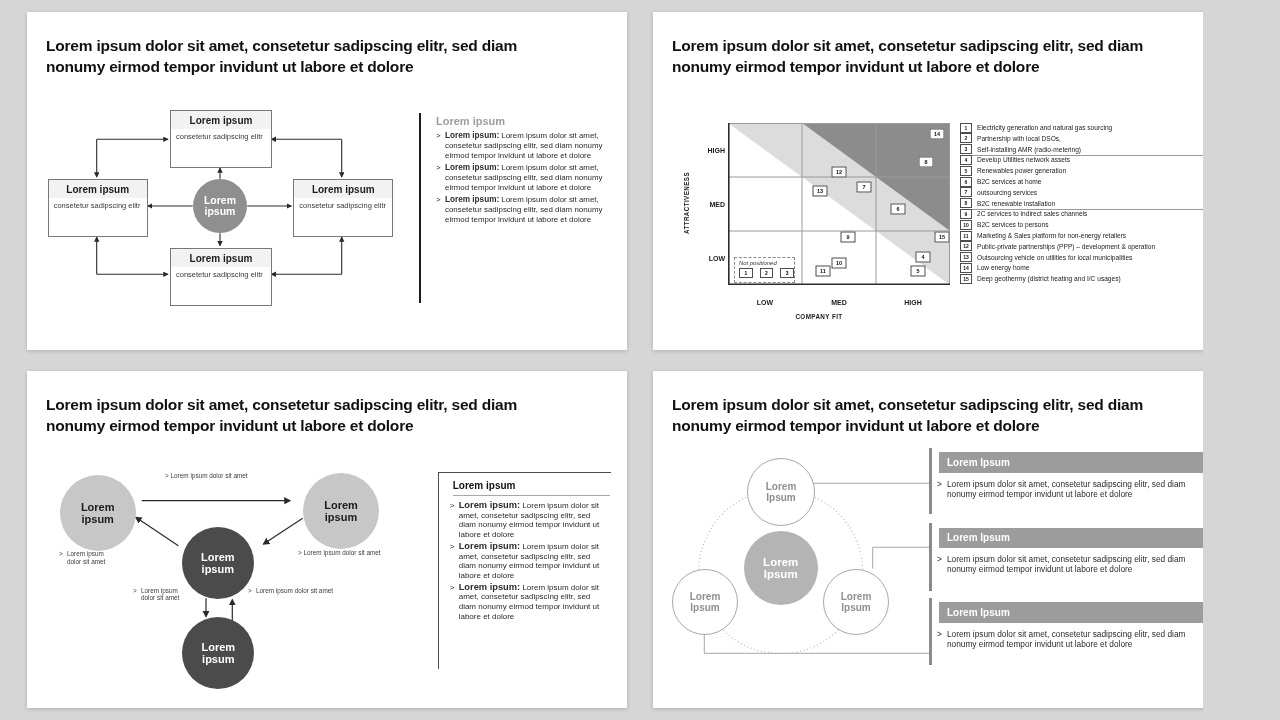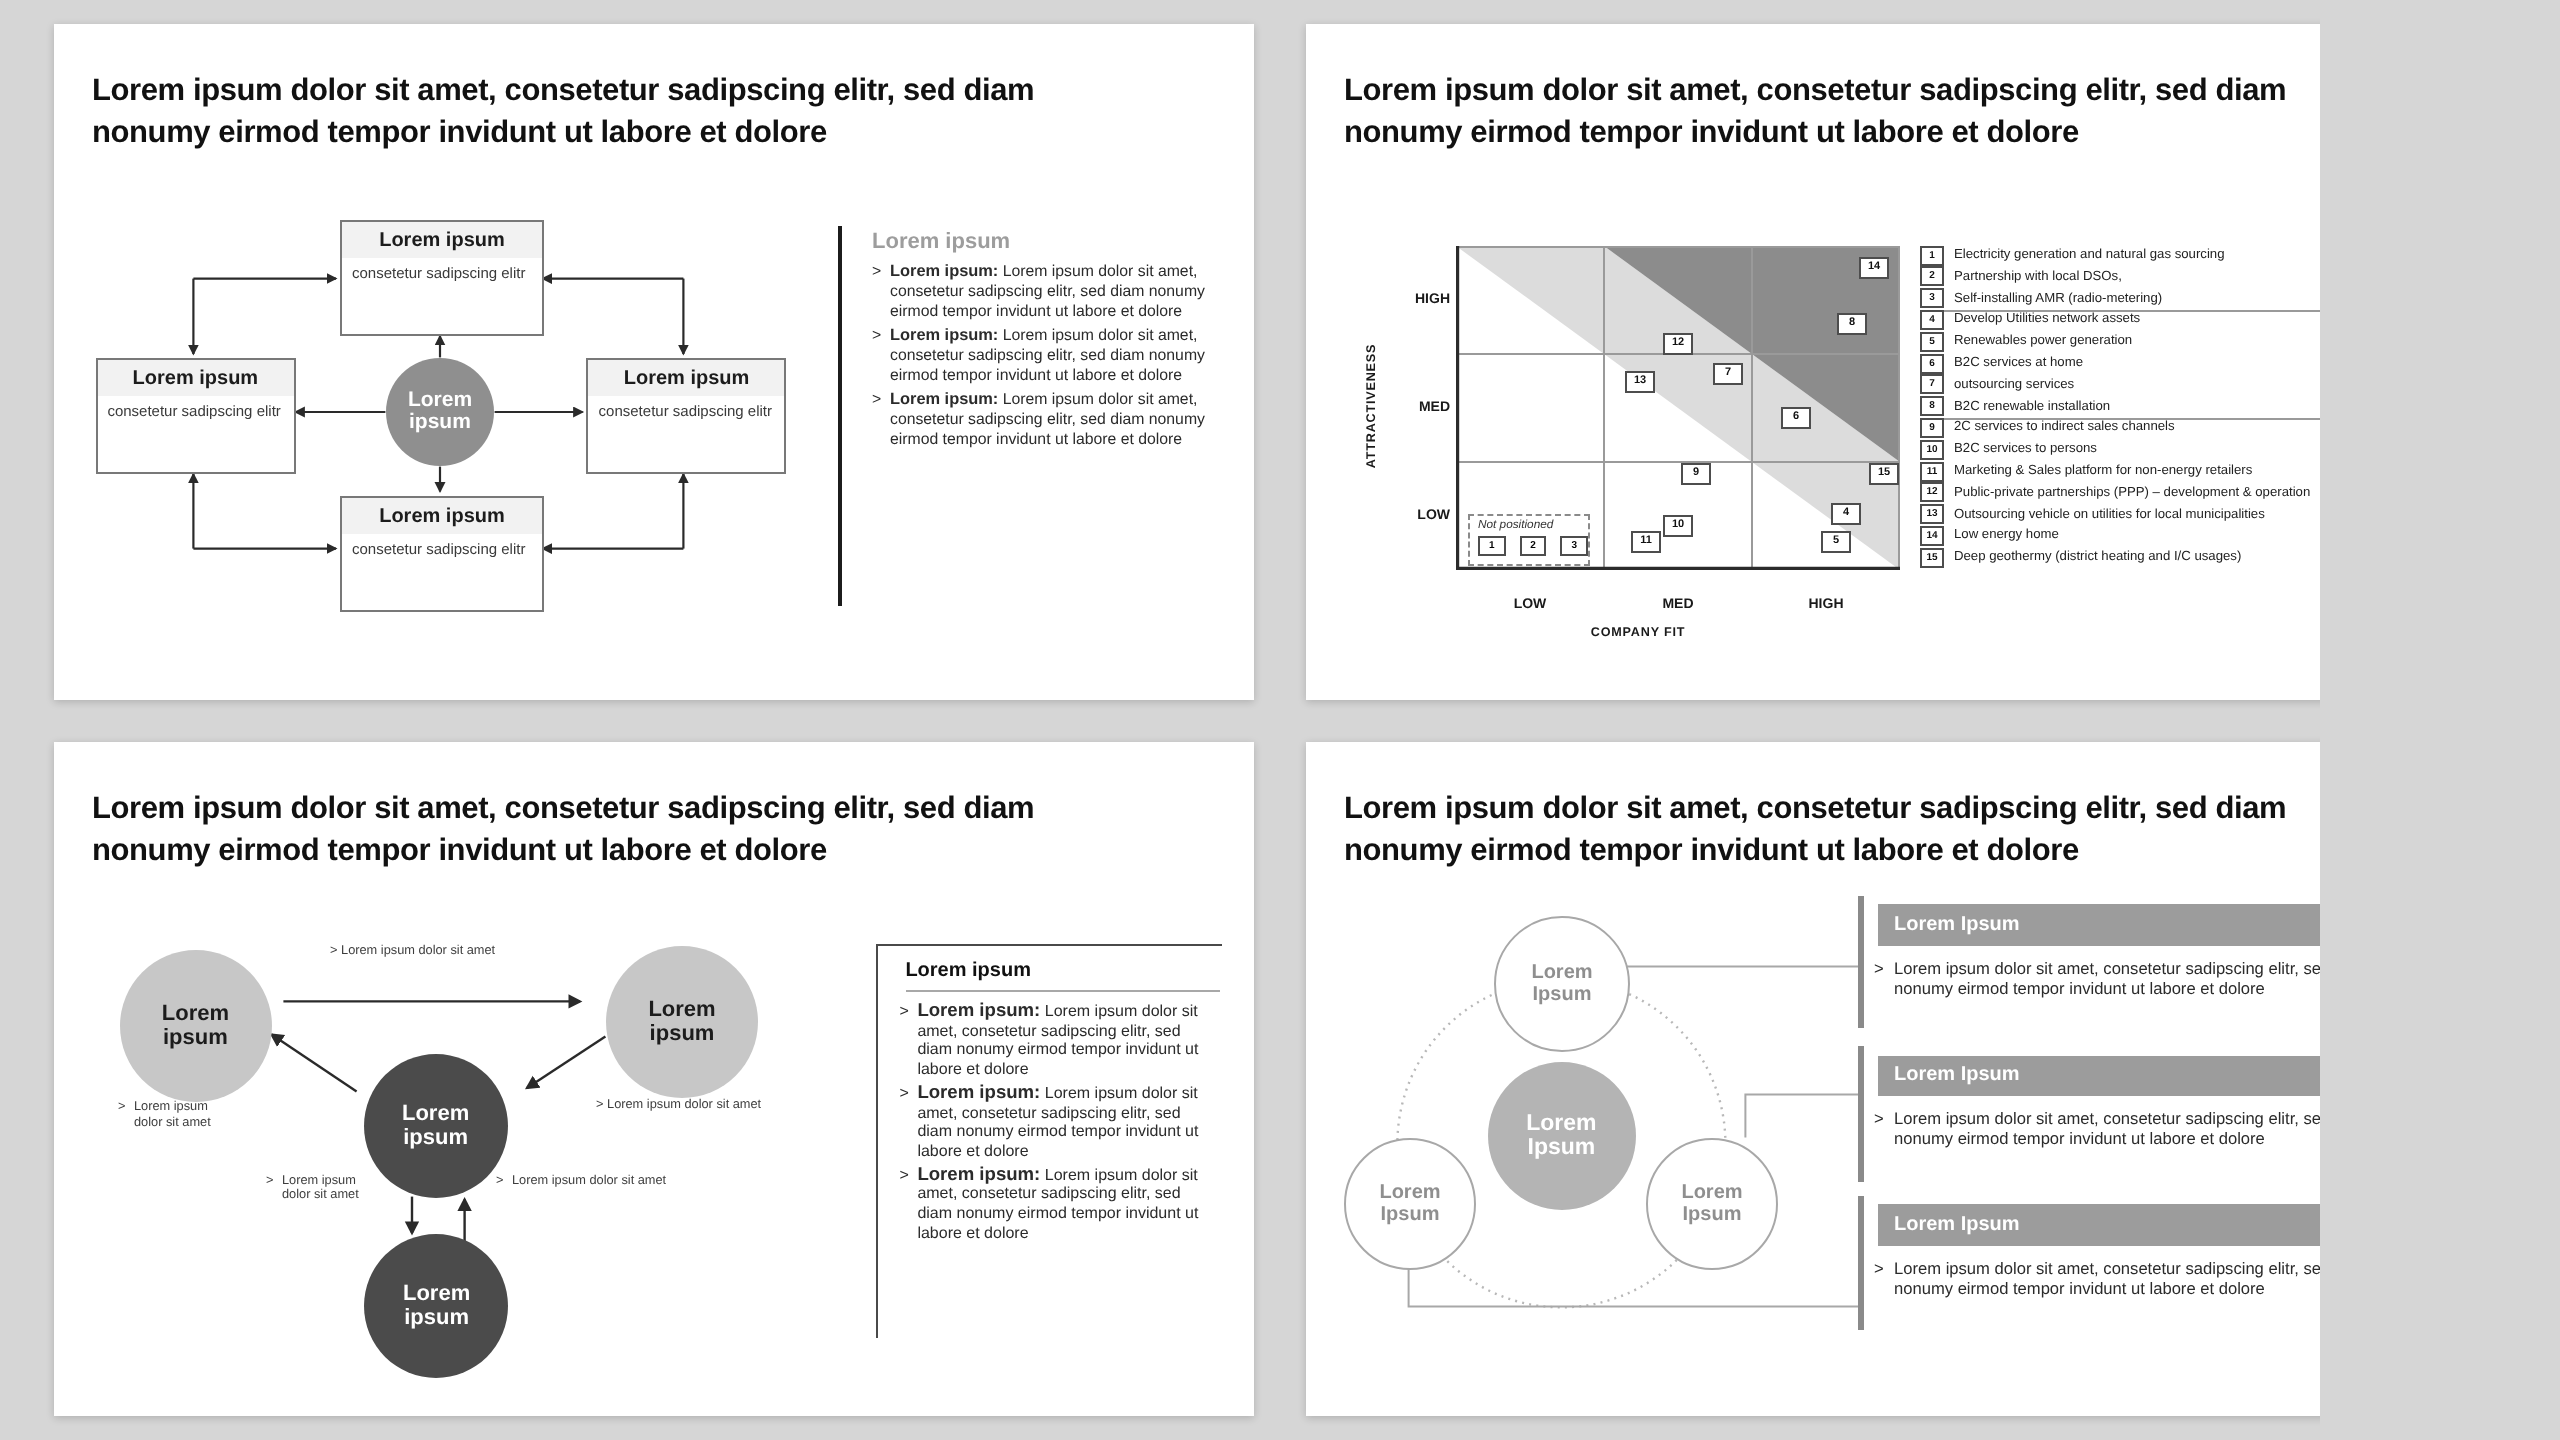--- a/index.html
+++ b/index.html
@@ -1,16 +1,16 @@
 <!DOCTYPE html>
 <html><head>
 <meta charset="utf-8">
 <style>
   html,body{margin:0;padding:0;background:#d6d6d6;font-family:"Liberation Sans",sans-serif;}
-  #stage{position:relative;width:1160px;height:720px;background:#d6d6d6;overflow:hidden;}
+  #stage{position:relative;width:1160px;height:720px;background:#d6d6d6;overflow:hidden;padding-left:43px;}
   .card{position:absolute;background:#fff;box-shadow:0 1px 4px rgba(0,0,0,.18);}
   .title{position:absolute;left:19px;top:24px;width:575px;font-size:15.5px;line-height:20.5px;font-weight:bold;color:#111;letter-spacing:-.2px;}
   .abs{position:absolute;}
   svg{position:absolute;left:0;top:0;}
   
   .s1box{position:absolute;border:1px solid #787878;background:#fff;}
   .s1bh{background:#f2f2f2;font-weight:bold;font-size:10px;color:#1c1c1c;text-align:center;padding:4px 0 3px;}
   .s1bb{font-size:7.5px;color:#3a3a3a;padding:4px 5px 0;line-height:8.6px;}
   .gcircle{position:absolute;border-radius:50%;display:flex;align-items:center;justify-content:center;text-align:center;font-weight:bold;}
   .panelhead{font-weight:bold;font-size:11px;color:#9d9d9d;}

